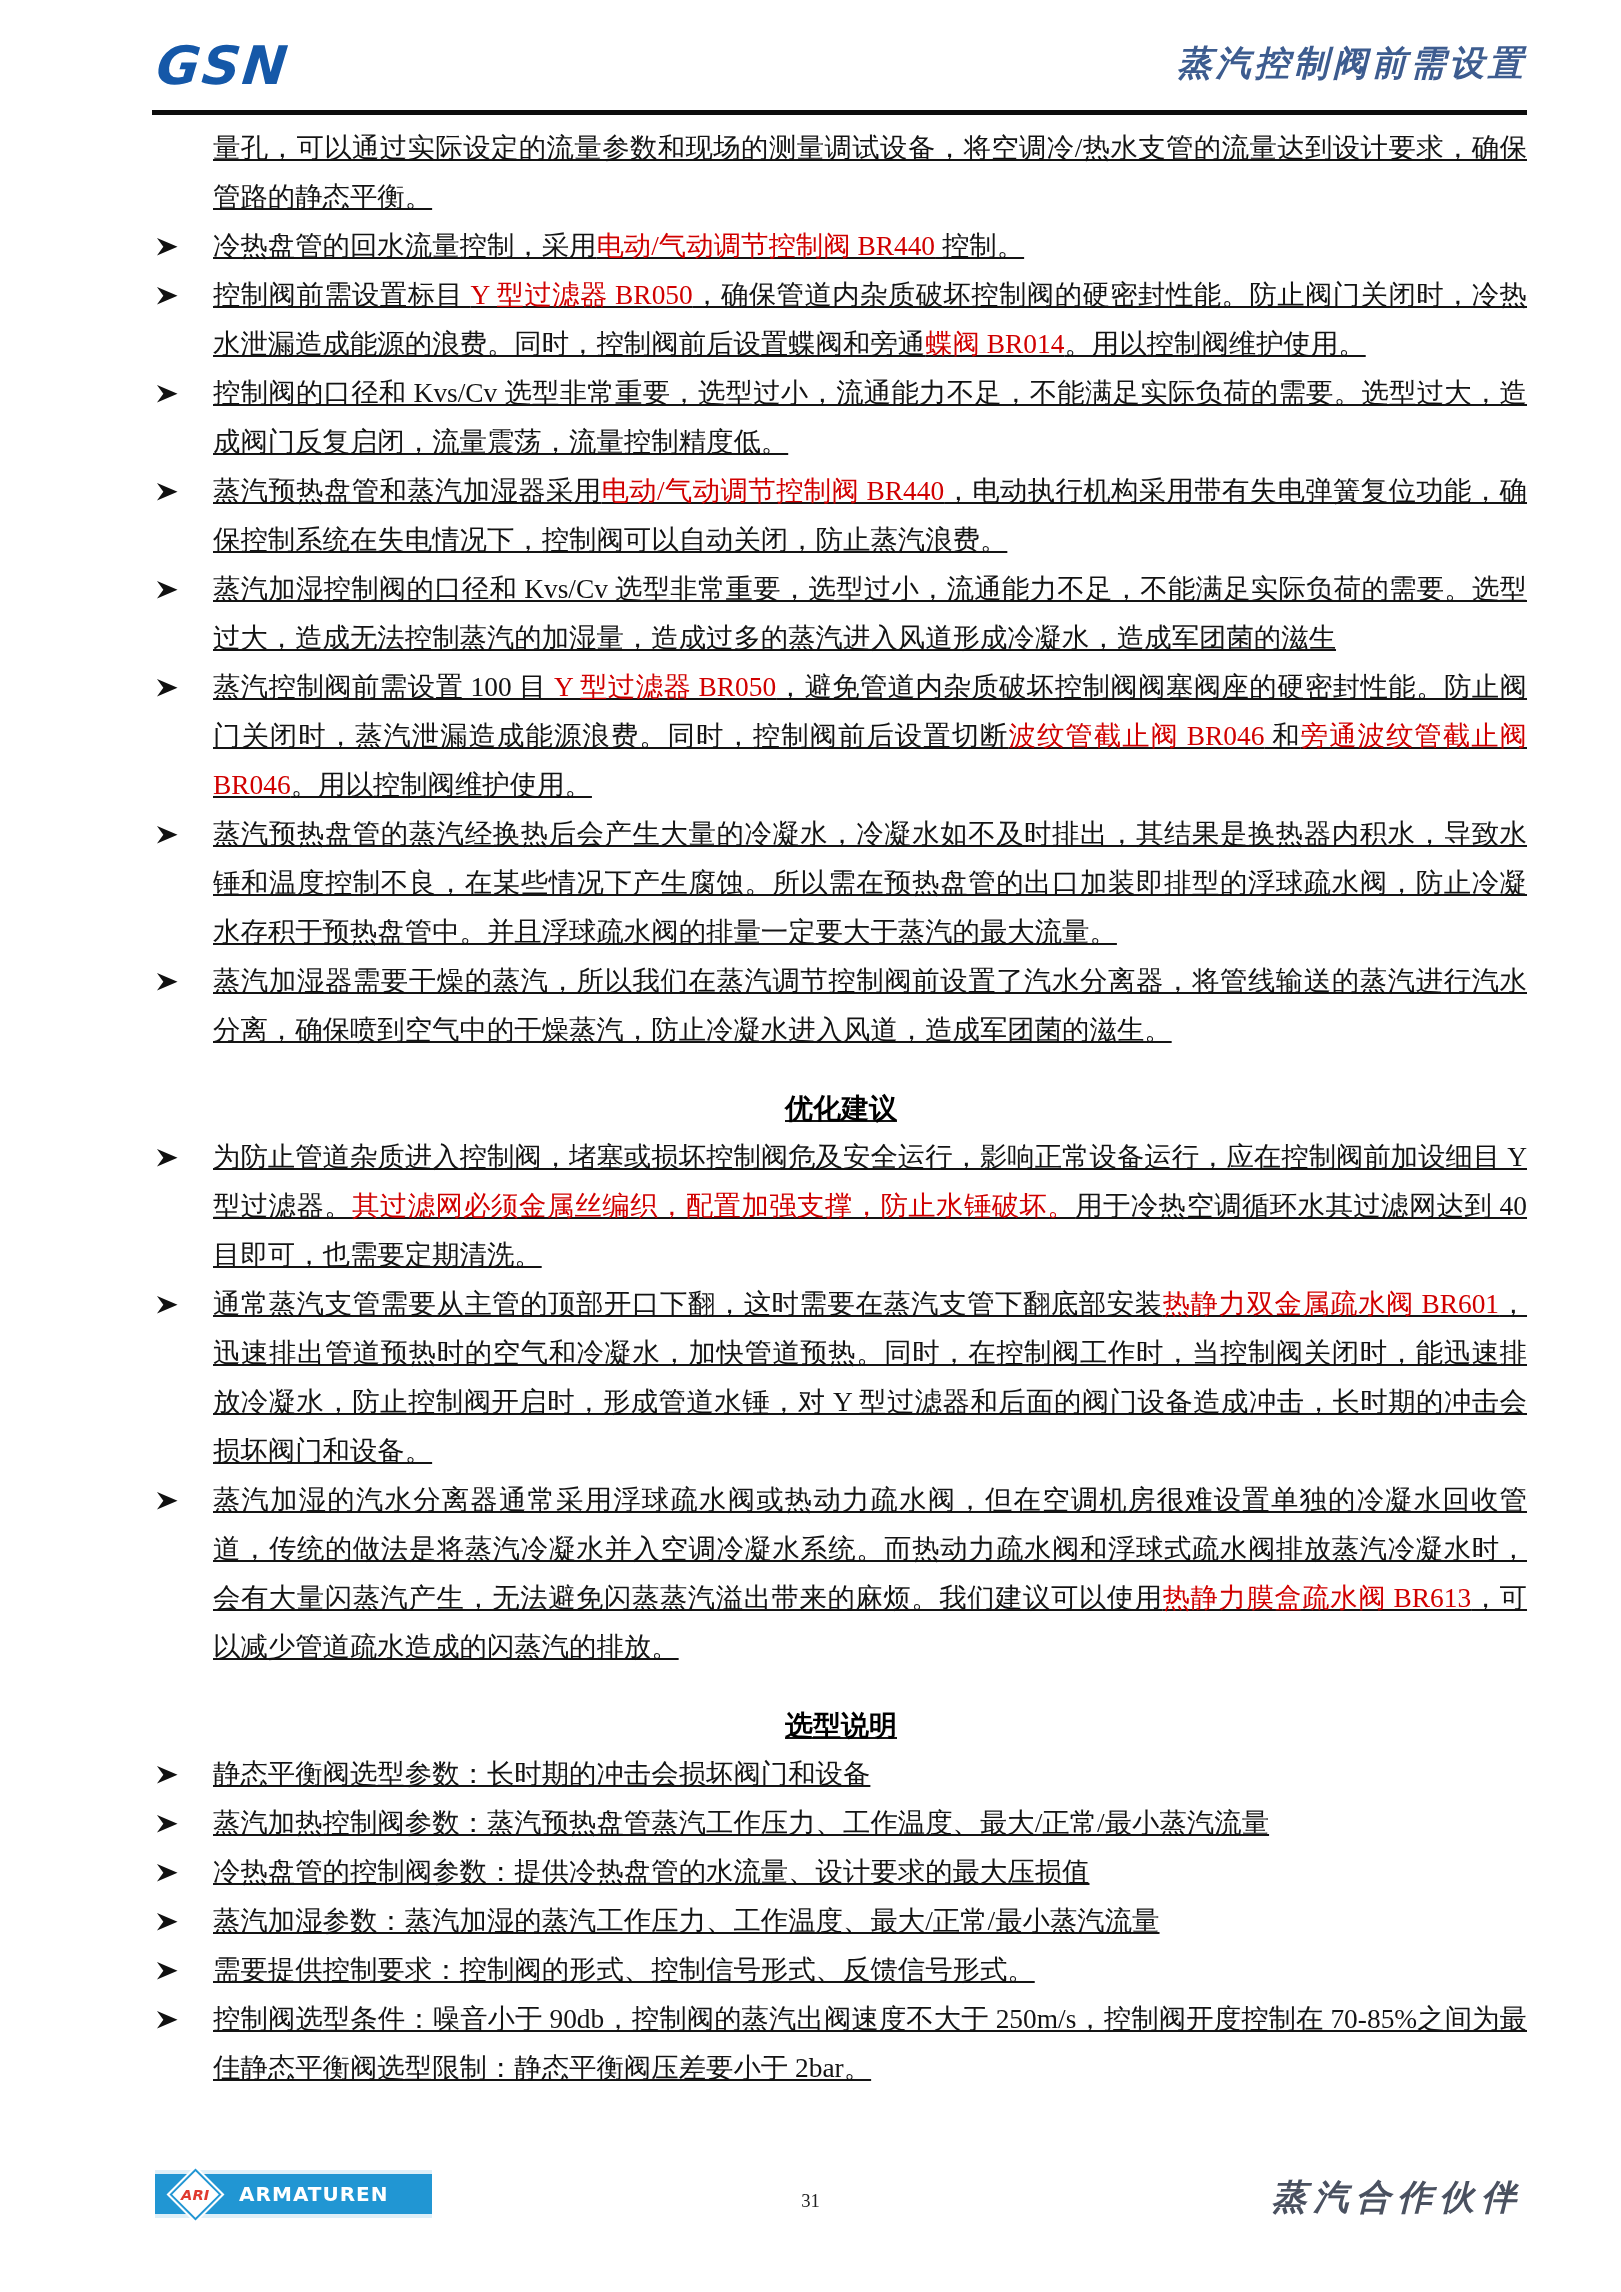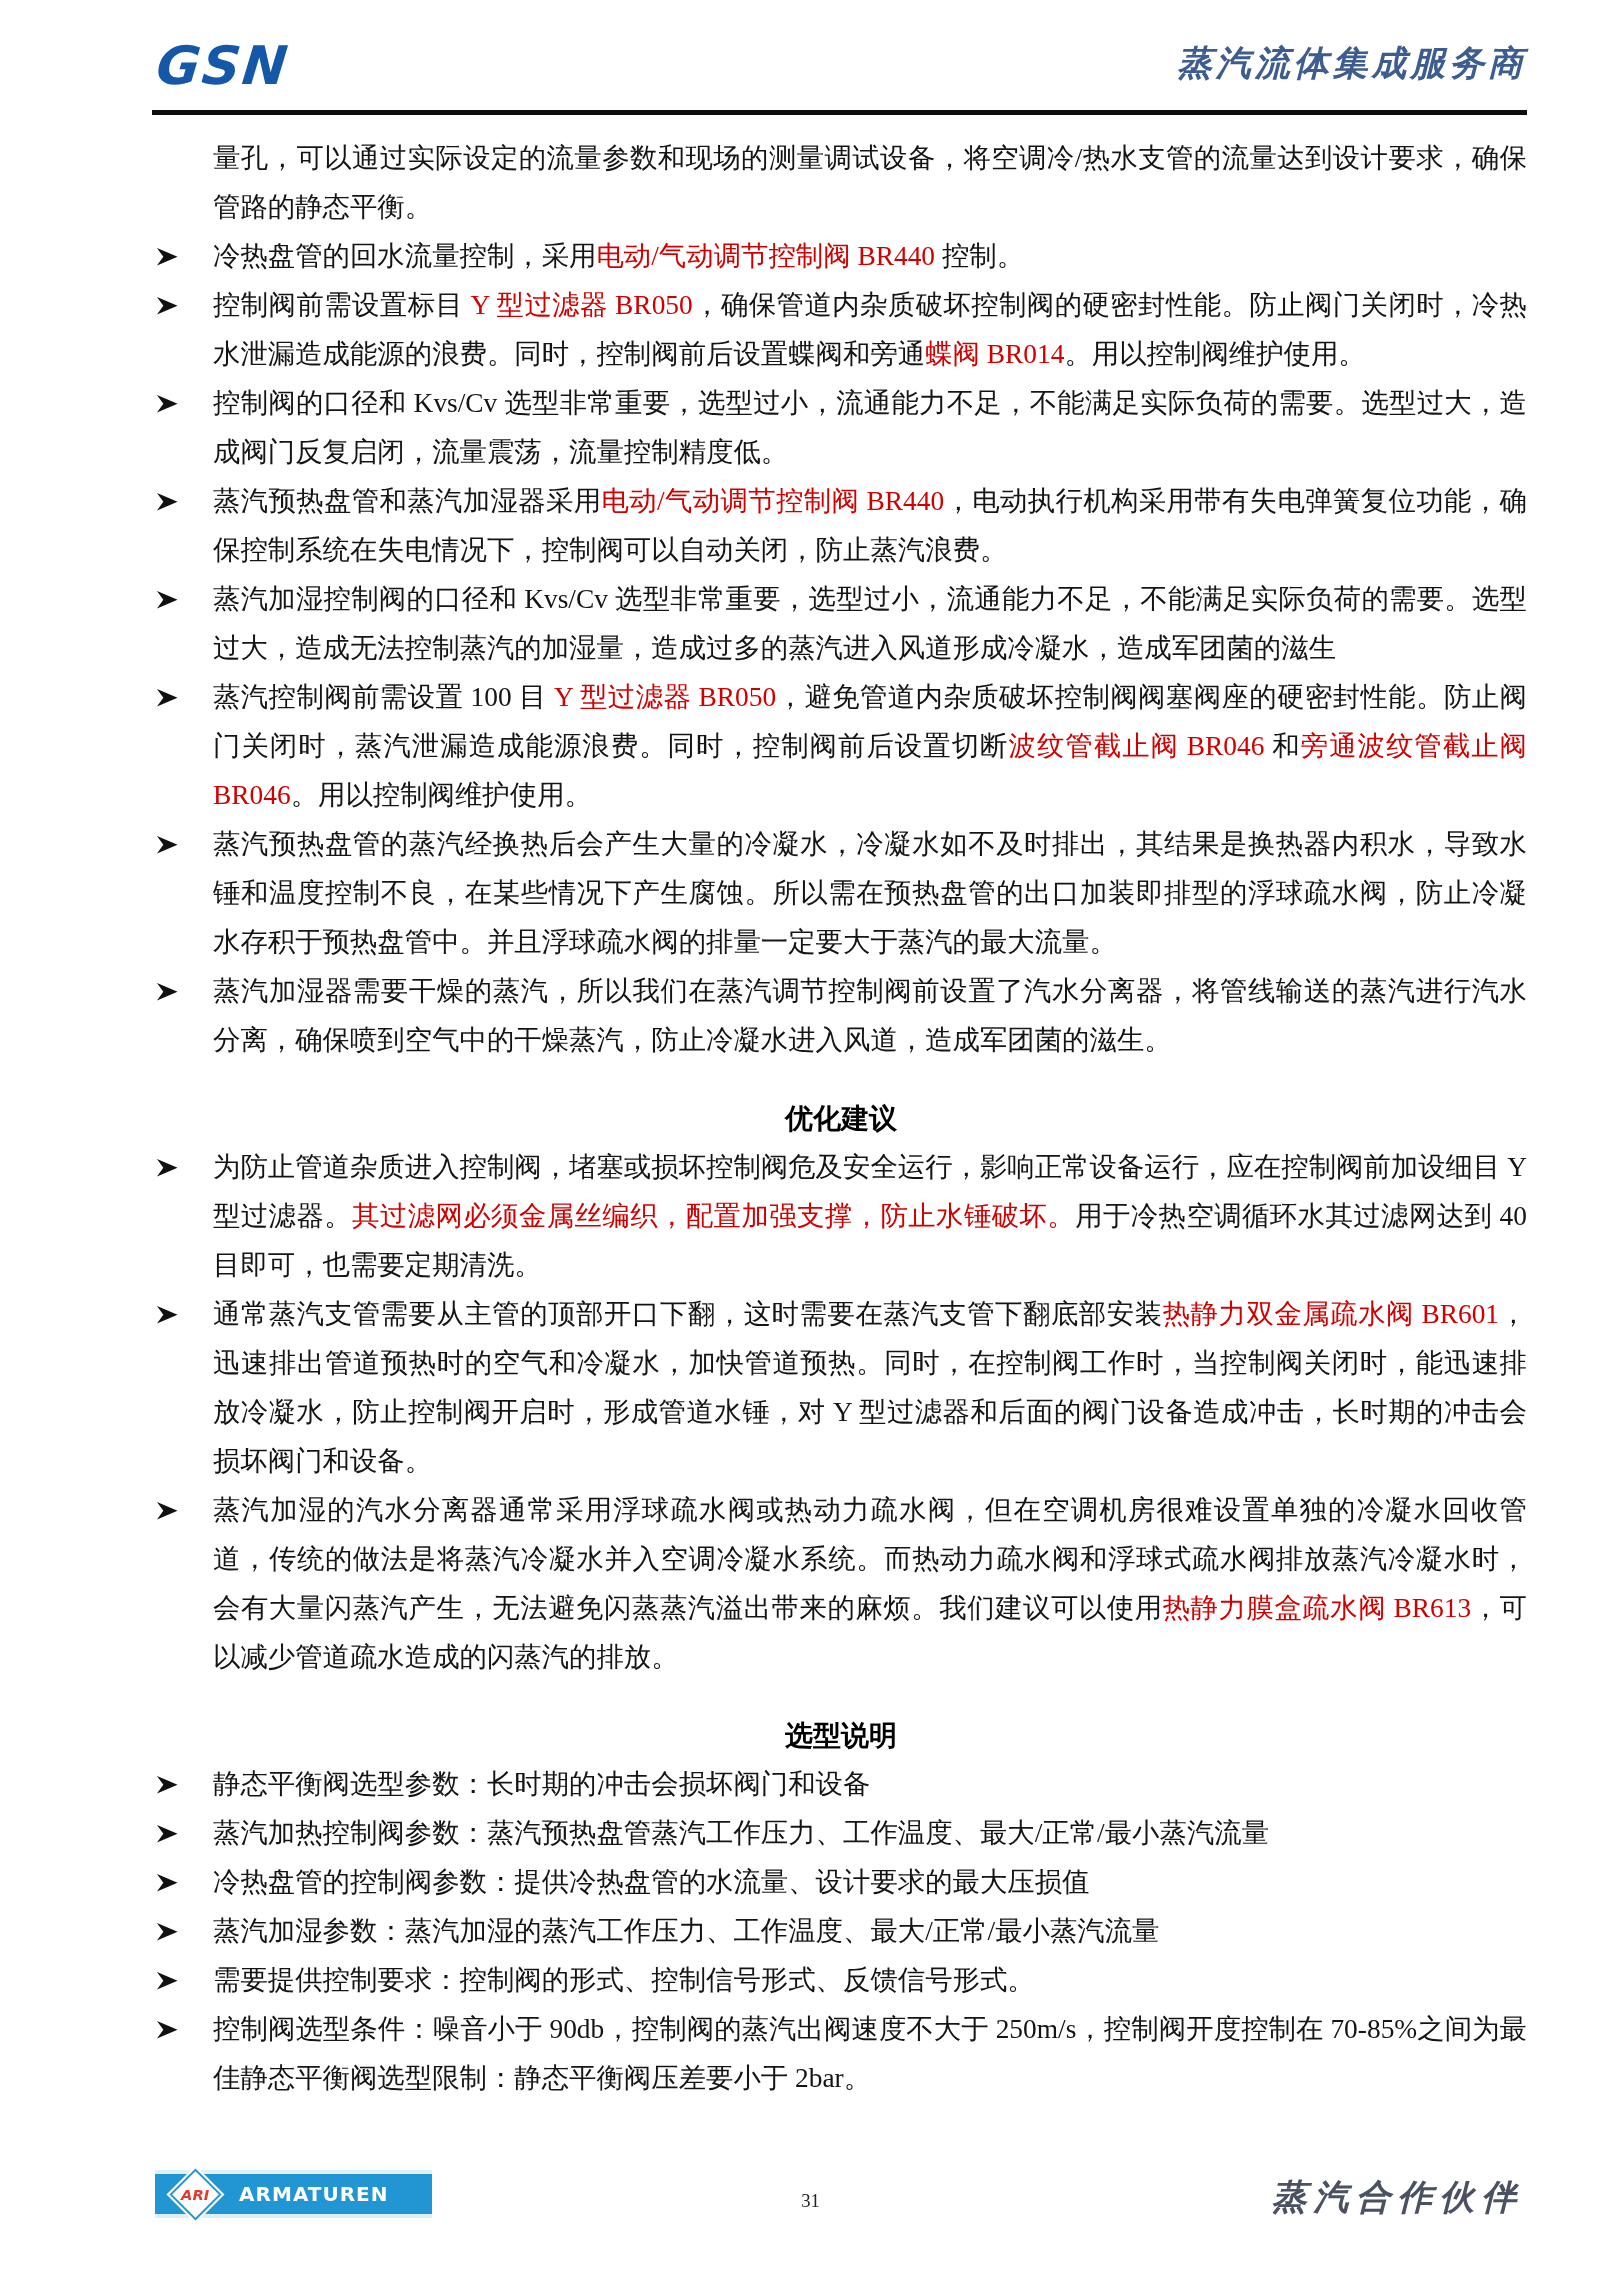--- a/index.html
+++ b/index.html
@@ -30,24 +30,25 @@
     letter-spacing:3.9px;
     color:#3d5c8f;
   }
   .header-rule{
     position:absolute;left:152px;right:94px;top:110px;
     height:4.9px;background:#0d0d0d;
   }
   
   .content{
     position:absolute;
-    left:213px;right:94px;top:134px;
+    left:213px;right:94px;top:124px;
     font-size:27.4px;line-height:49px;
     text-align:justify;
     text-justify:inter-ideograph;
+    text-decoration:underline;
   }
   .para{margin:0;}
   .bullet{position:relative;margin:0;}
   .marker{
     position:absolute;left:-57px;top:12.7px;
     width:23.5px;height:23.5px;display:inline-block;
   }
   .marker svg{display:block;width:23.5px;height:23.5px;}
   .red{color:#d10000;}
   h2.section-heading{
@@ -103,21 +104,21 @@
     font-size:35px;letter-spacing:6.9px;
     color:#4a5160;
   }
 </style>
 </head>
 <body>
 
 <div class="page">
 
   <div class="gsn-logo">GSN</div>
-  <div class="header-tagline">蒸汽流体集成服务商</div>
+  <div class="header-tagline">蒸汽控制阀前需设置</div>
   <div class="header-rule"></div>
 
   <main class="content">
     <p class="para"><span>量孔，可以通过实际设定的流量参数和现场的测量调试设备，将空调冷/热水支管的流量达到设计要求，确保管路的静态平衡。</span></p>
 
     <div>
         <div class="bullet"><span class="marker">
             <svg viewBox="0 0 24 24">
               <path d="M1 3 L22 12 L1 21 L7.5 12 Z" fill="#111"></path>
             </svg>

